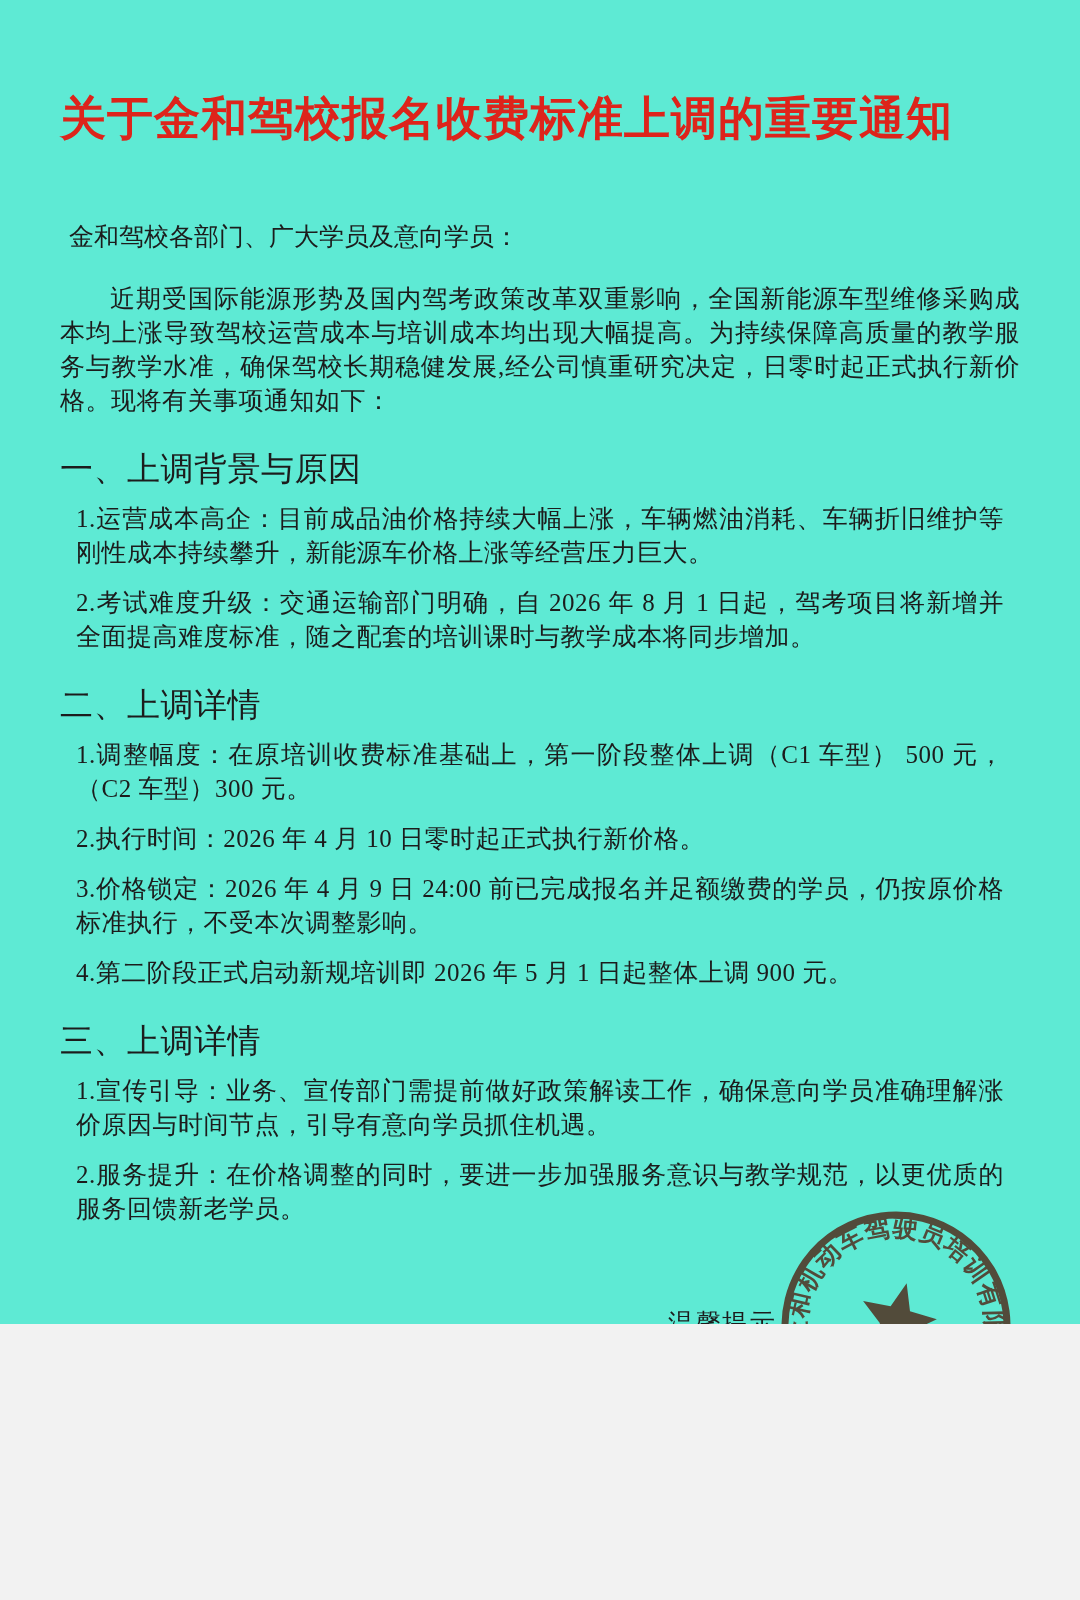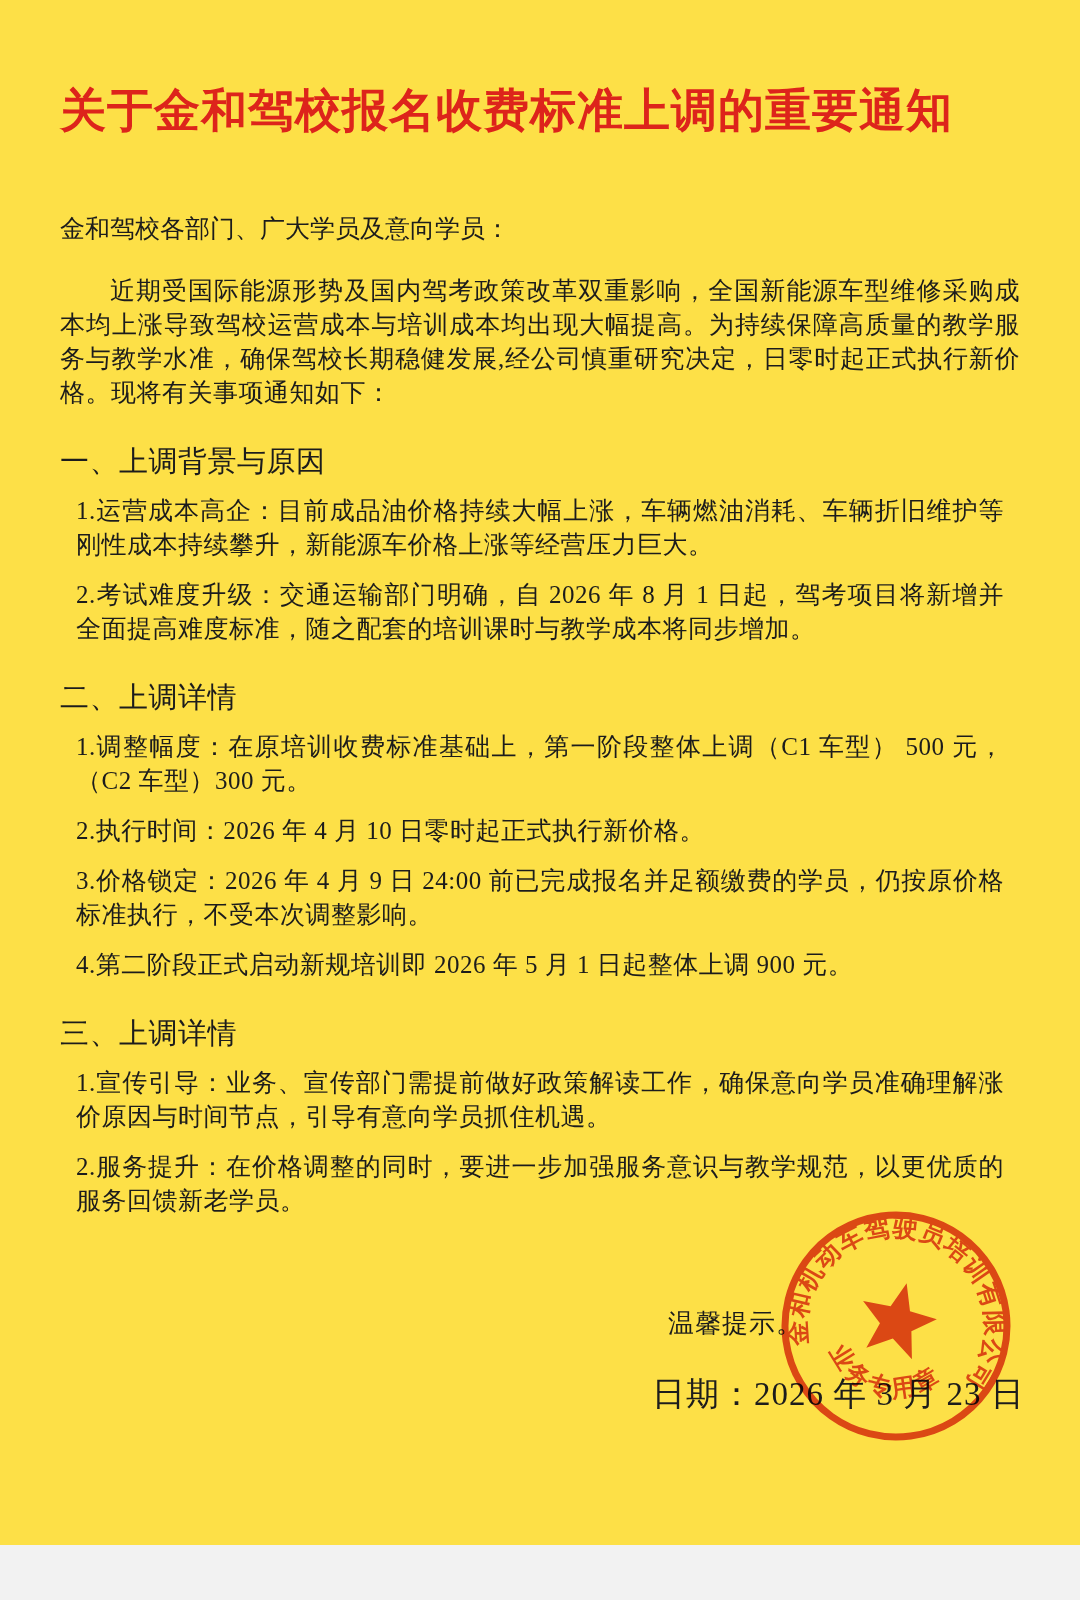--- a/index.html
+++ b/index.html
@@ -3,52 +3,52 @@
 <meta charset="utf-8">
 <style>
   html,body{margin:0;padding:0;}
   body{
     width:1080px;height:1600px;
     background:#f2f2f2;
     font-family:"Liberation Serif","DejaVu Serif",serif;
   }
   .page{
     position:relative;
-    width:1080px;height:1545px;
-    background:#fde047;
+    width:1080px;height:1324px;
+    background:#5eead4;
     box-sizing:border-box;
-    padding:8px 60px;
+    padding:16px 60px;
     overflow:hidden;
     color:#1c1c1c;
   }
   .doc-title{
     margin:76px 0 0 0;
     font-size:46px;
     line-height:54px;
     font-weight:bold;
     letter-spacing:1px;
     color:#dd241b;
     white-space:nowrap;
   }
   .salutation{
-    margin:74px 0 0 0;
+    margin:74px 0 0 9px;
     font-size:25px;
     line-height:34px;
   }
   .intro{
     margin:28px 0 0 0;
     font-size:25px;
     line-height:34px;
     text-align:justify;
     text-indent:2em;
     letter-spacing:0.5px;
   }
   .section{margin-top:34px;}
   .sec-heading{
-    font-size:29px;
+    font-size:33px;
     line-height:34px;
     letter-spacing:0.5px;
   }
   .sec-item{
     margin:16px;
     font-size:25px;
     line-height:34px;
     text-align:justify;
     letter-spacing:0.5px;
   }

